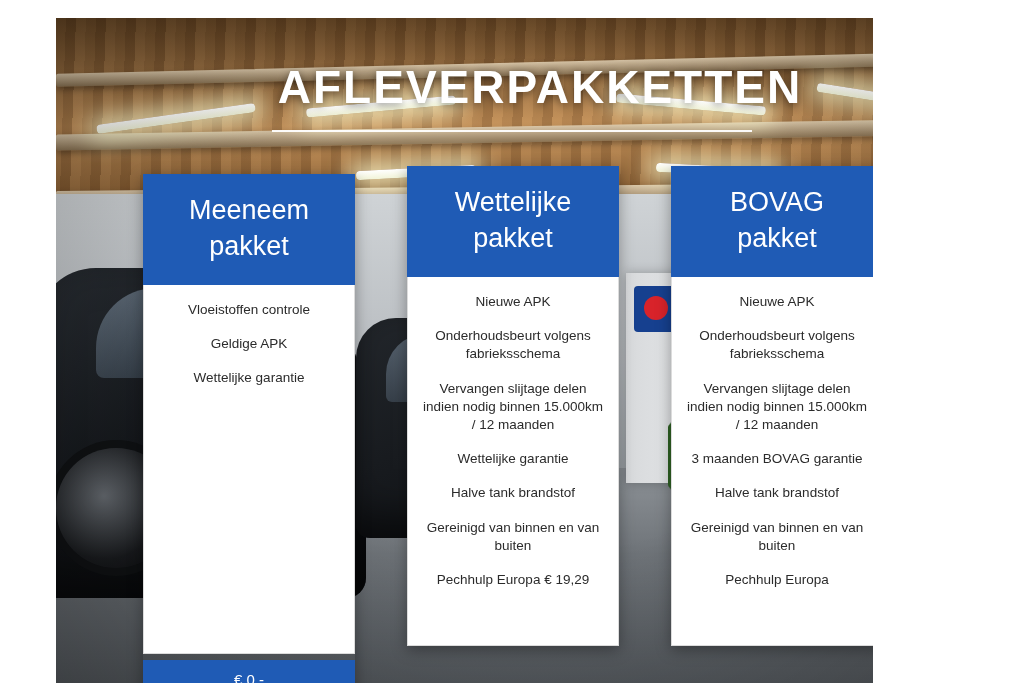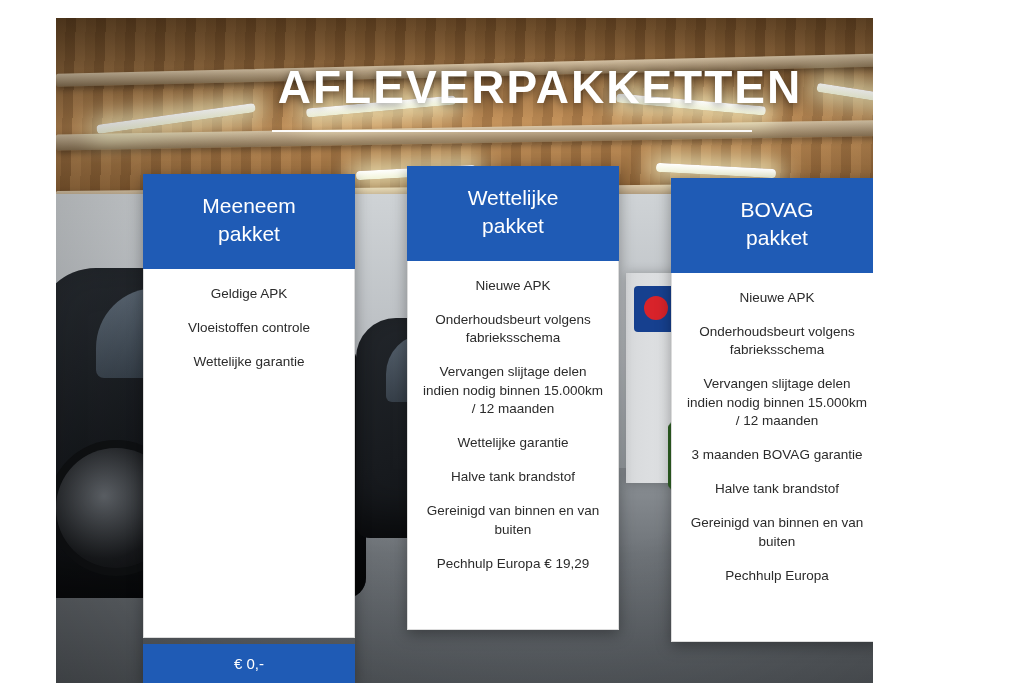--- a/index.html
+++ b/index.html
@@ -266,21 +266,21 @@
   .card {
     width: 212px;
     display: flex;
     flex-direction: column;
     box-shadow: 0 4px 14px rgba(0,0,0,.35);
   }
   .card-head {
     background: #1f5bb5;
     color: #fff;
     text-align: center;
-    font-size: 21px;
+    font-size: 27px;
     line-height: 1.35;
     padding: 18px 8px 20px;
   }
   .card-body {
     background: #ffffff;
     border: 1px solid #dcdcdc;
     border-top: none;
     padding: 16px 12px 18px;
     text-align: center;
     color: #2b2b2b;
@@ -298,21 +298,21 @@
     color: #fff;
     text-align: center;
     font-size: 15px;
     padding: 11px 6px;
     margin-top: 6px;
   }
   .card.c1 .card-body { min-height: 334px; }
   .card.c2 .card-body { min-height: 334px; }
   .card.c3 .card-body { min-height: 334px; }
   .card.c1 { margin-top: 8px; }
-  .card.c3 { margin-top: 12px; }
+  .card.c3 { margin-top: 0; }
 </style>
 </head>
 <body>
 
 <div class="page">
 
   <div class="photo">
     <div class="ceiling"></div>
     <div class="ceiling-shade"></div>
     <div class="beam b1"></div>
@@ -356,22 +356,22 @@
   <div class="title-rule"></div>
 
   <div class="cards">
 
     <div class="card c1">
       <div class="card-head">
         <div>Meeneem</div>
         <div>pakket</div>
       </div>
       <div class="card-body">
+        <p class="feat">Vloeistoffen controle</p>
         <p class="feat">Geldige APK</p>
-        <p class="feat">Vloeistoffen controle</p>
         <p class="feat">Wettelijke garantie</p>
       </div>
       <div class="card-foot">€ 0,-</div>
     </div>
 
     <div class="card c2">
       <div class="card-head">
         <div>Wettelijke</div>
         <div>pakket</div>
       </div>

